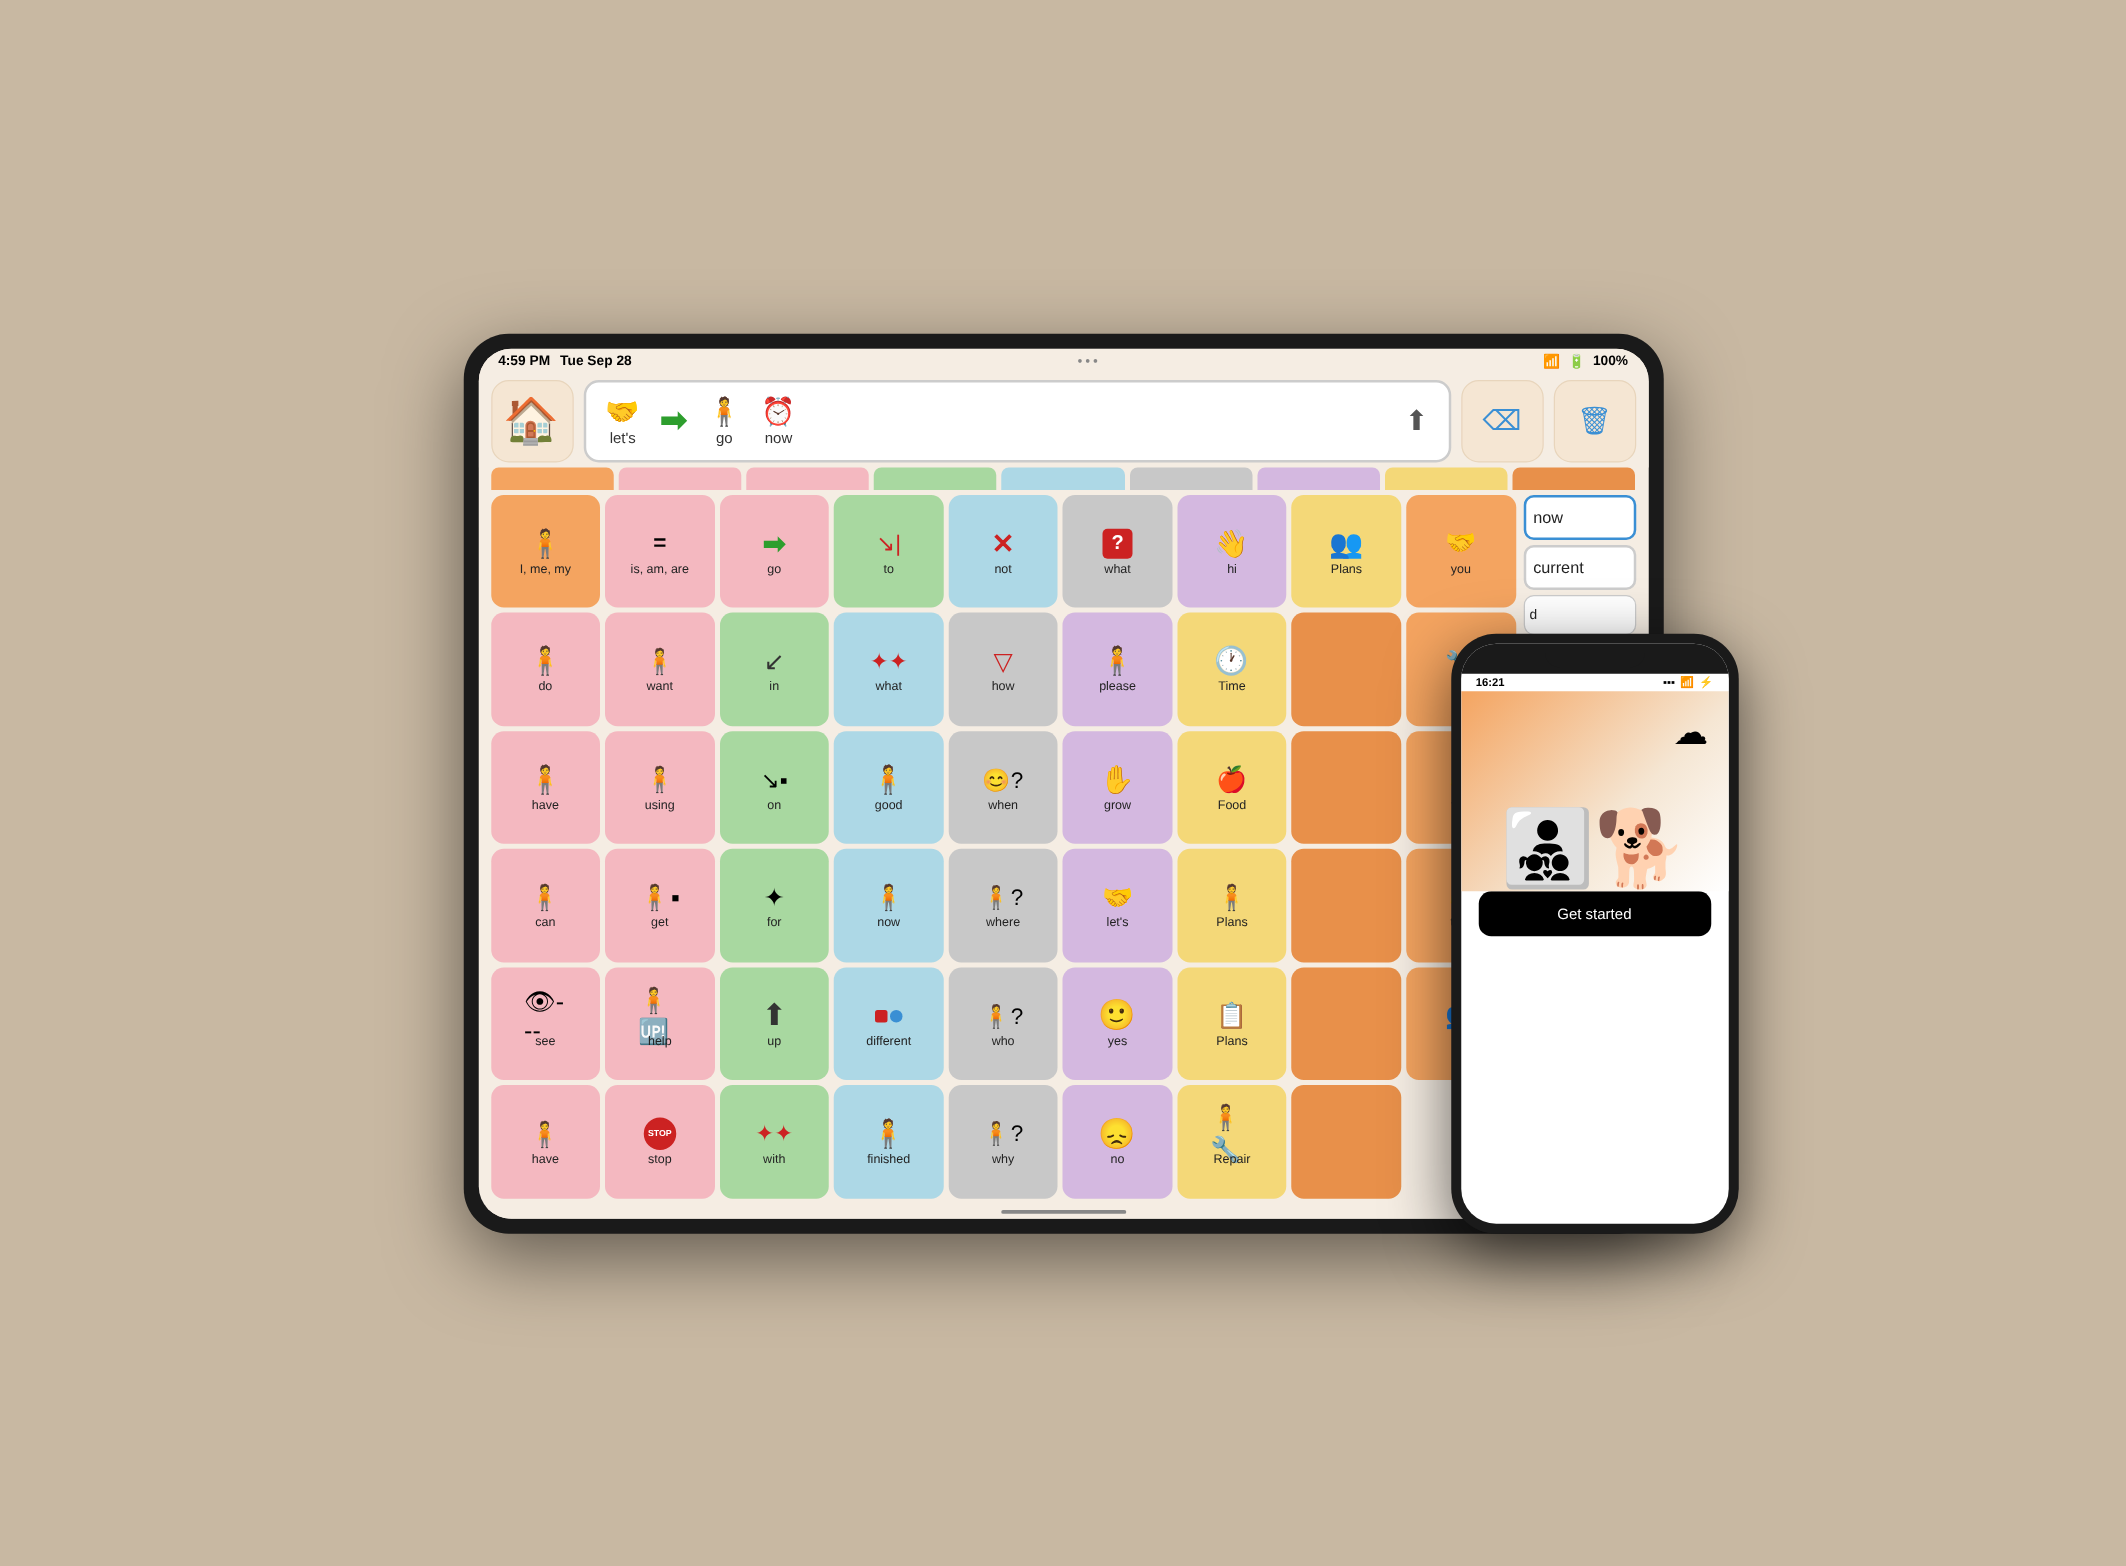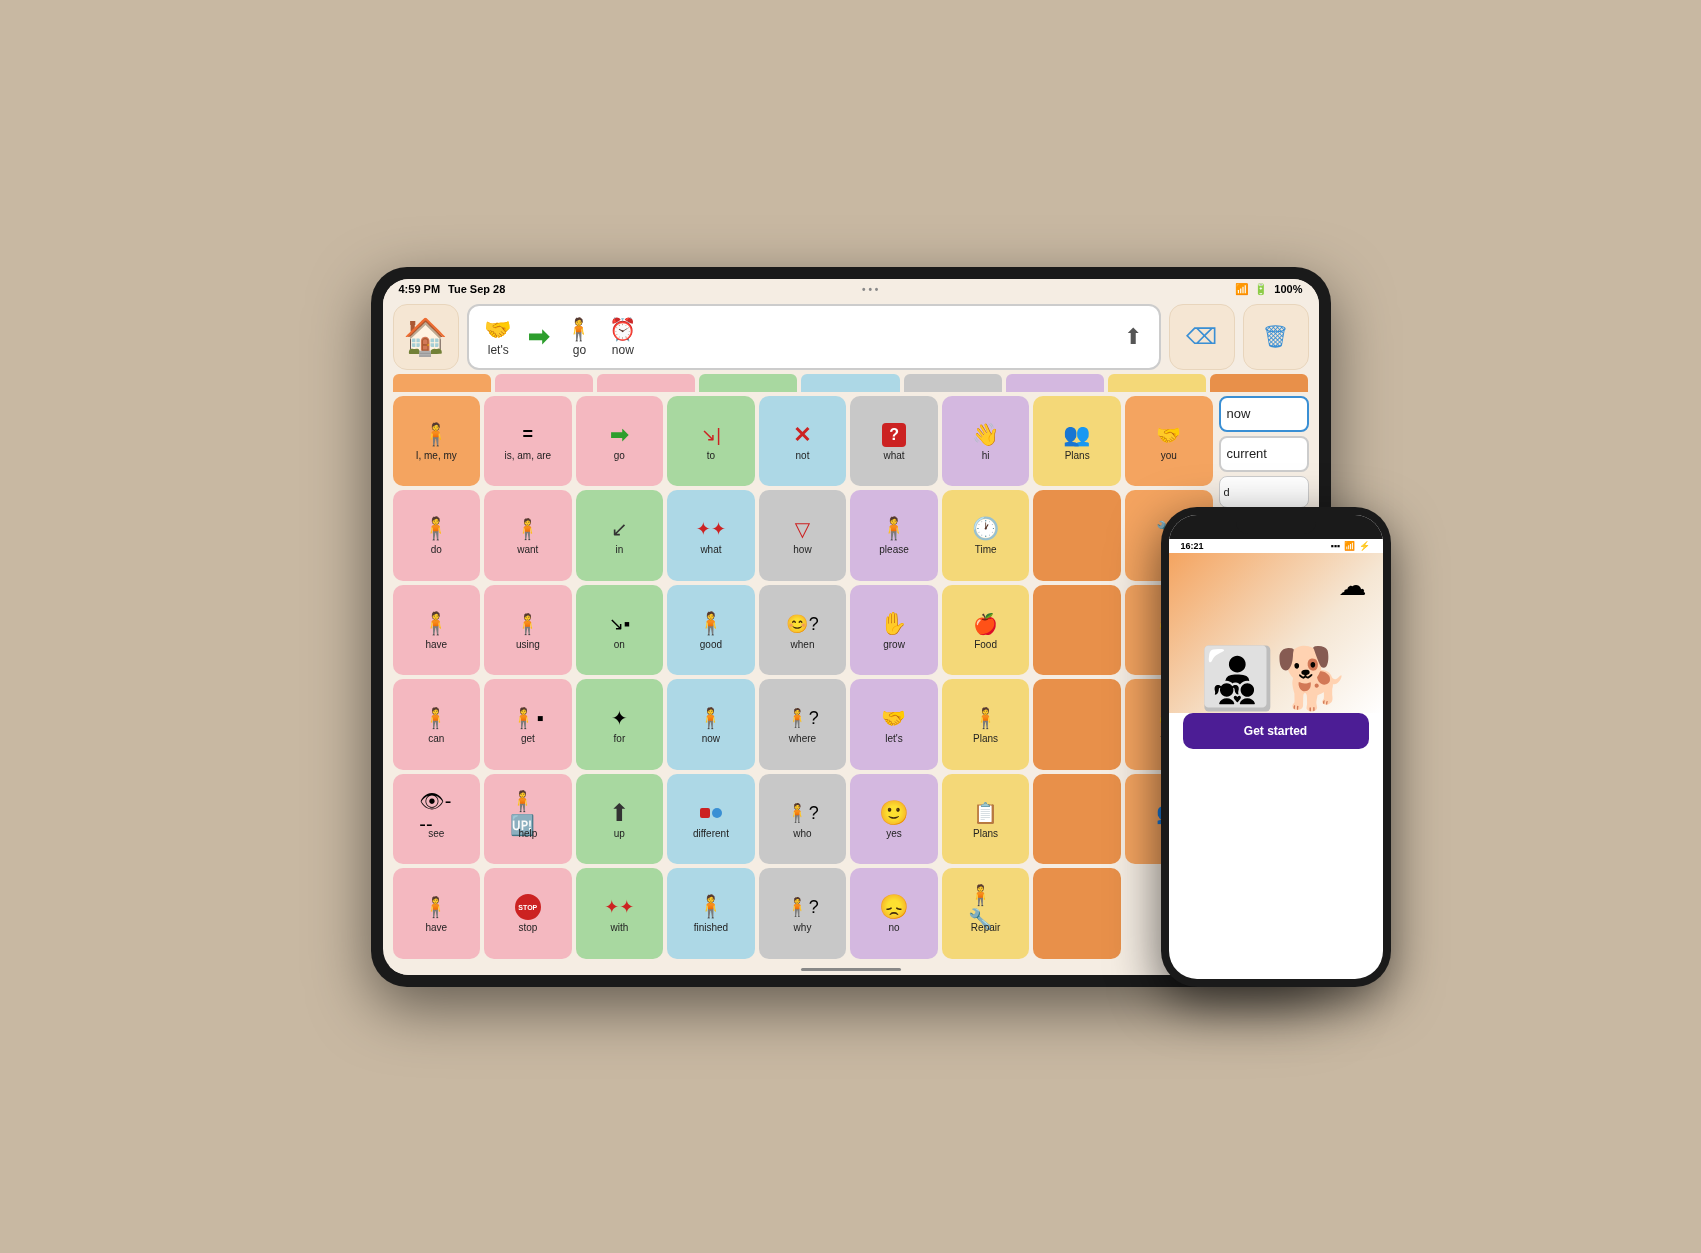--- a/index.html
+++ b/index.html
@@ -293,27 +293,27 @@
       line-height: 1.2;
       margin-bottom: 6px;
     }
     .phone-desc {
       font-size: 10px;
       color: #555;
       line-height: 1.4;
     }
     .phone-cta {
       margin: 0 14px 14px 14px;
-      background: #4c1d95;
+      background: #000000;
       color: #fff;
       border: none;
       border-radius: 10px;
       height: 36px;
       font-size: 12px;
-      font-weight: 700;
+      font-weight: 400;
       cursor: pointer;
       width: calc(100% - 28px);
       flex-shrink: 0;
     }
   </style>
 </head>
 <body>
 
 <div class="ipad-frame">
   <div class="ipad-screen">

